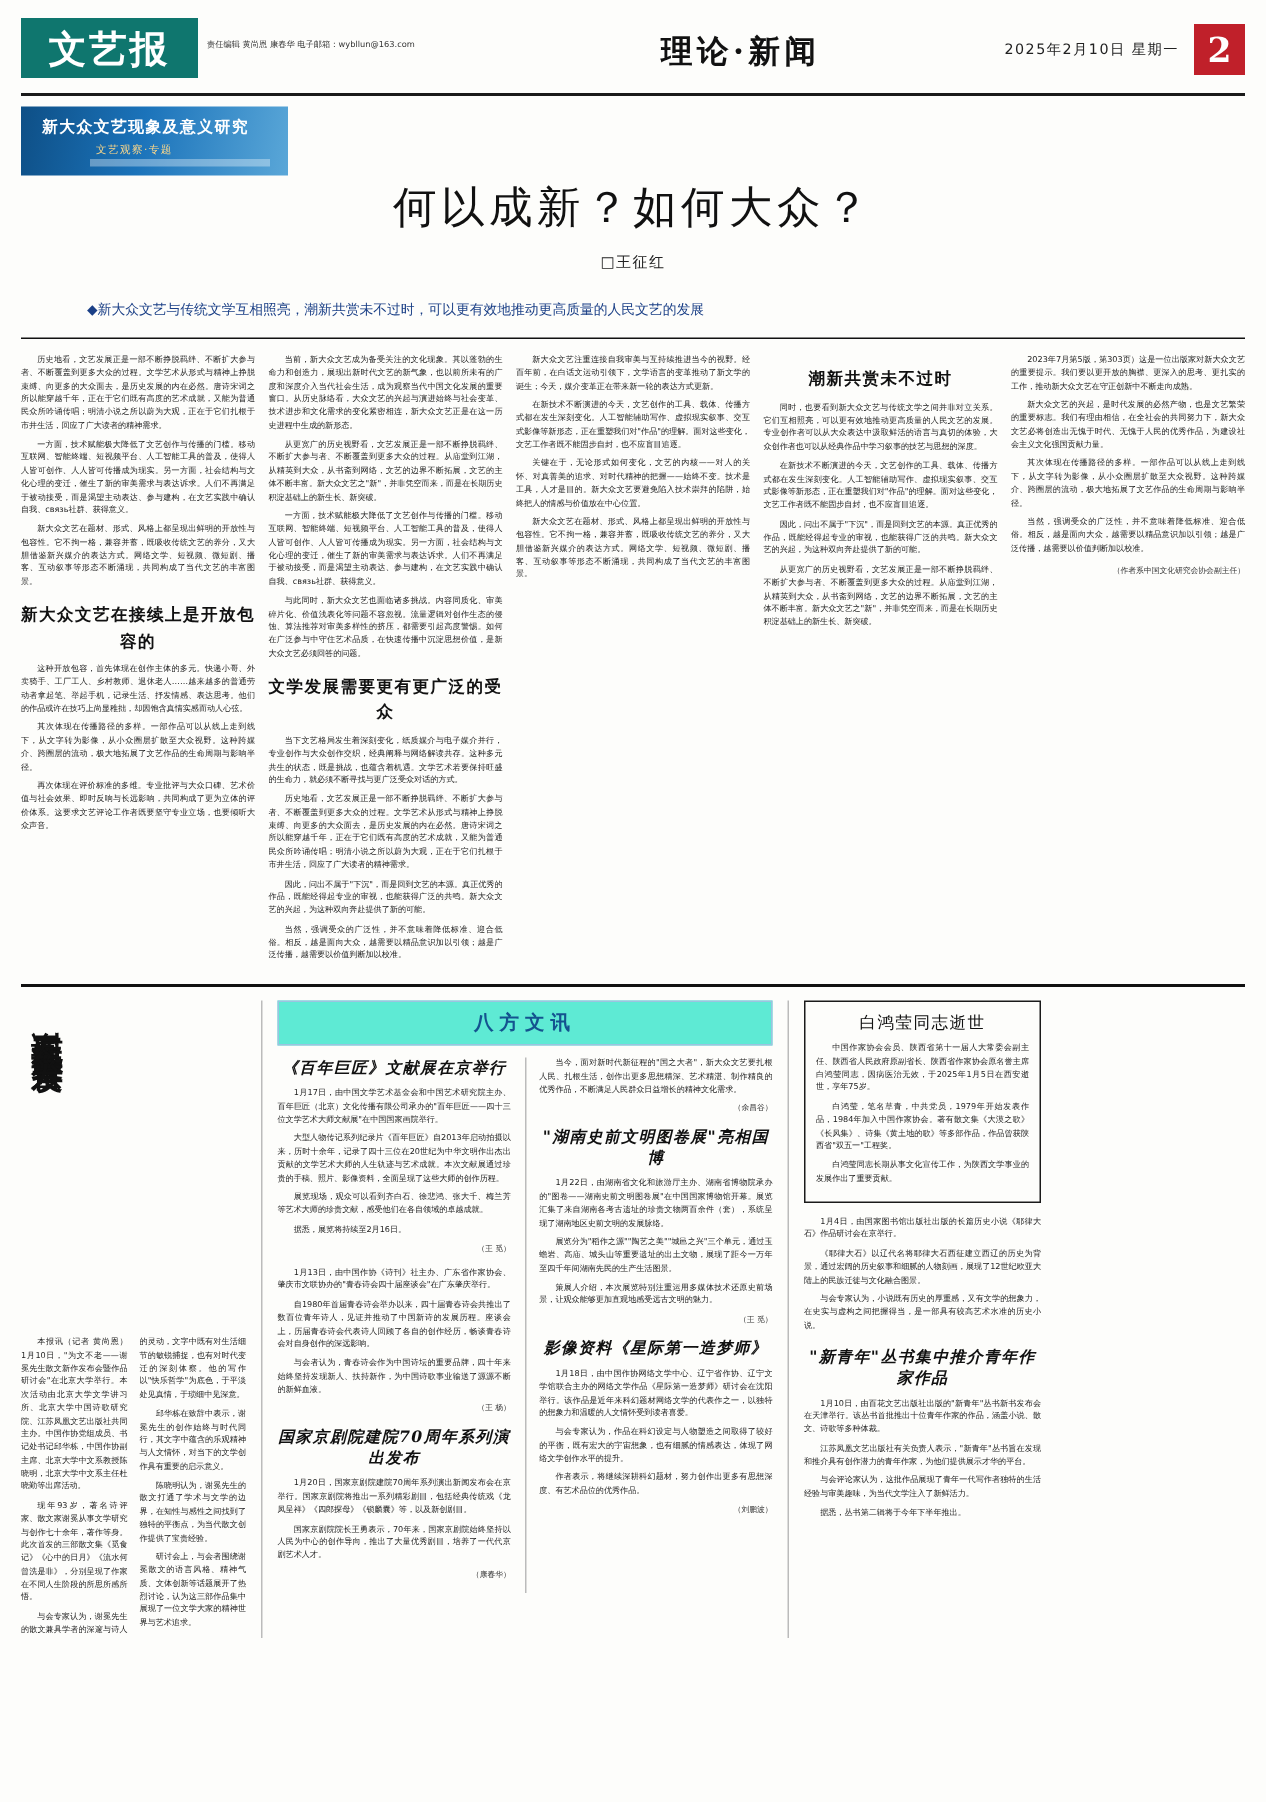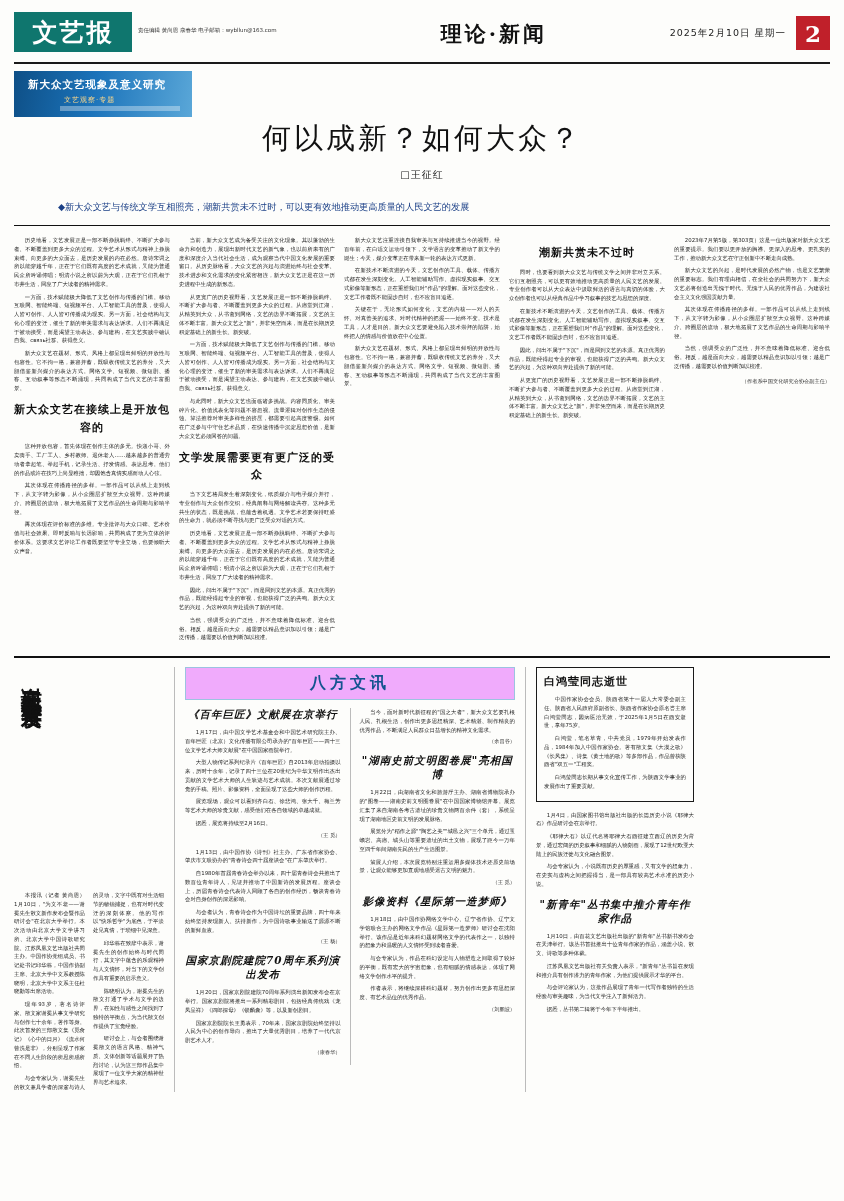--- a/index.html
+++ b/index.html
@@ -49,31 +49,31 @@
 
   
   .bottom{display:flex;gap:10px;margin-top:9px;}
   .bcolA{width:150px;}
   .vtitle{font-family:"DejaVu Serif","Liberation Serif",serif;font-weight:bold;font-size:21px;line-height:1.12;
           letter-spacing:2px;color:#111;writing-mode:vertical-rl;text-orientation:upright;height:210px;margin:4px 0 0 6px;}
   .bcolA .body{font-size:5.4px;line-height:1.62;color:#222;text-align:justify;margin-top:10px;}
   .bcolA .body p{margin:0 0 4px 0;text-indent:2em;}
 
   .bcolB{width:330px;}
-  .bafx{background:#f0abfc;border:1px solid #9cc3e0;text-align:center;font-family:"DejaVu Serif","Liberation Serif",serif;
-        font-weight:bold;font-size:16px;letter-spacing:4px;color:#14538f;padding:5px 0;margin-bottom:8px;}
+  .bafx{background:#5eead4;border:1px solid #9cc3e0;text-align:center;font-family:"DejaVu Serif","Liberation Serif",serif;
+        font-weight:bold;font-size:13px;letter-spacing:4px;color:#14538f;padding:5px 0;margin-bottom:8px;}
   .news{margin-bottom:9px;}
   .news h4{font-family:"DejaVu Serif","Liberation Serif",serif;font-size:10.5px;font-weight:bold;color:#111;
         text-align:center;margin:0 0 6px 0;letter-spacing:1px;font-style:italic;}
   .news p{font-size:5.4px;line-height:1.62;color:#222;text-align:justify;margin:0 0 4px 0;text-indent:2em;}
   .by{text-align:right;font-size:5.2px;color:#333;margin-top:2px;}
   .bcolD{width:158px;}
   .boxed{border:1px solid #1a1a1a;padding:6px 7px;margin-bottom:9px;}
-  .boxed h4{font-family:"DejaVu Serif","Liberation Serif",serif;font-size:11px;font-weight:bold;color:#111;
-        text-align:left;margin:0 0 6px 0;letter-spacing:1px;}
+  .boxed h4{font-family:"DejaVu Serif","Liberation Serif",serif;font-size:11px;font-weight:normal;color:#111;
+        text-align:center;margin:0 0 6px 0;letter-spacing:1px;}
   .boxed p{font-size:5.4px;line-height:1.62;color:#222;text-align:justify;margin:0 0 4px 0;text-indent:2em;}
 
   .col2{columns:2;column-gap:8px;}
   .vdiv{width:1px;background:#bbb;}
 </style>
 </head>
 <body>
 
 <div class="page">
   <div class="inner">

